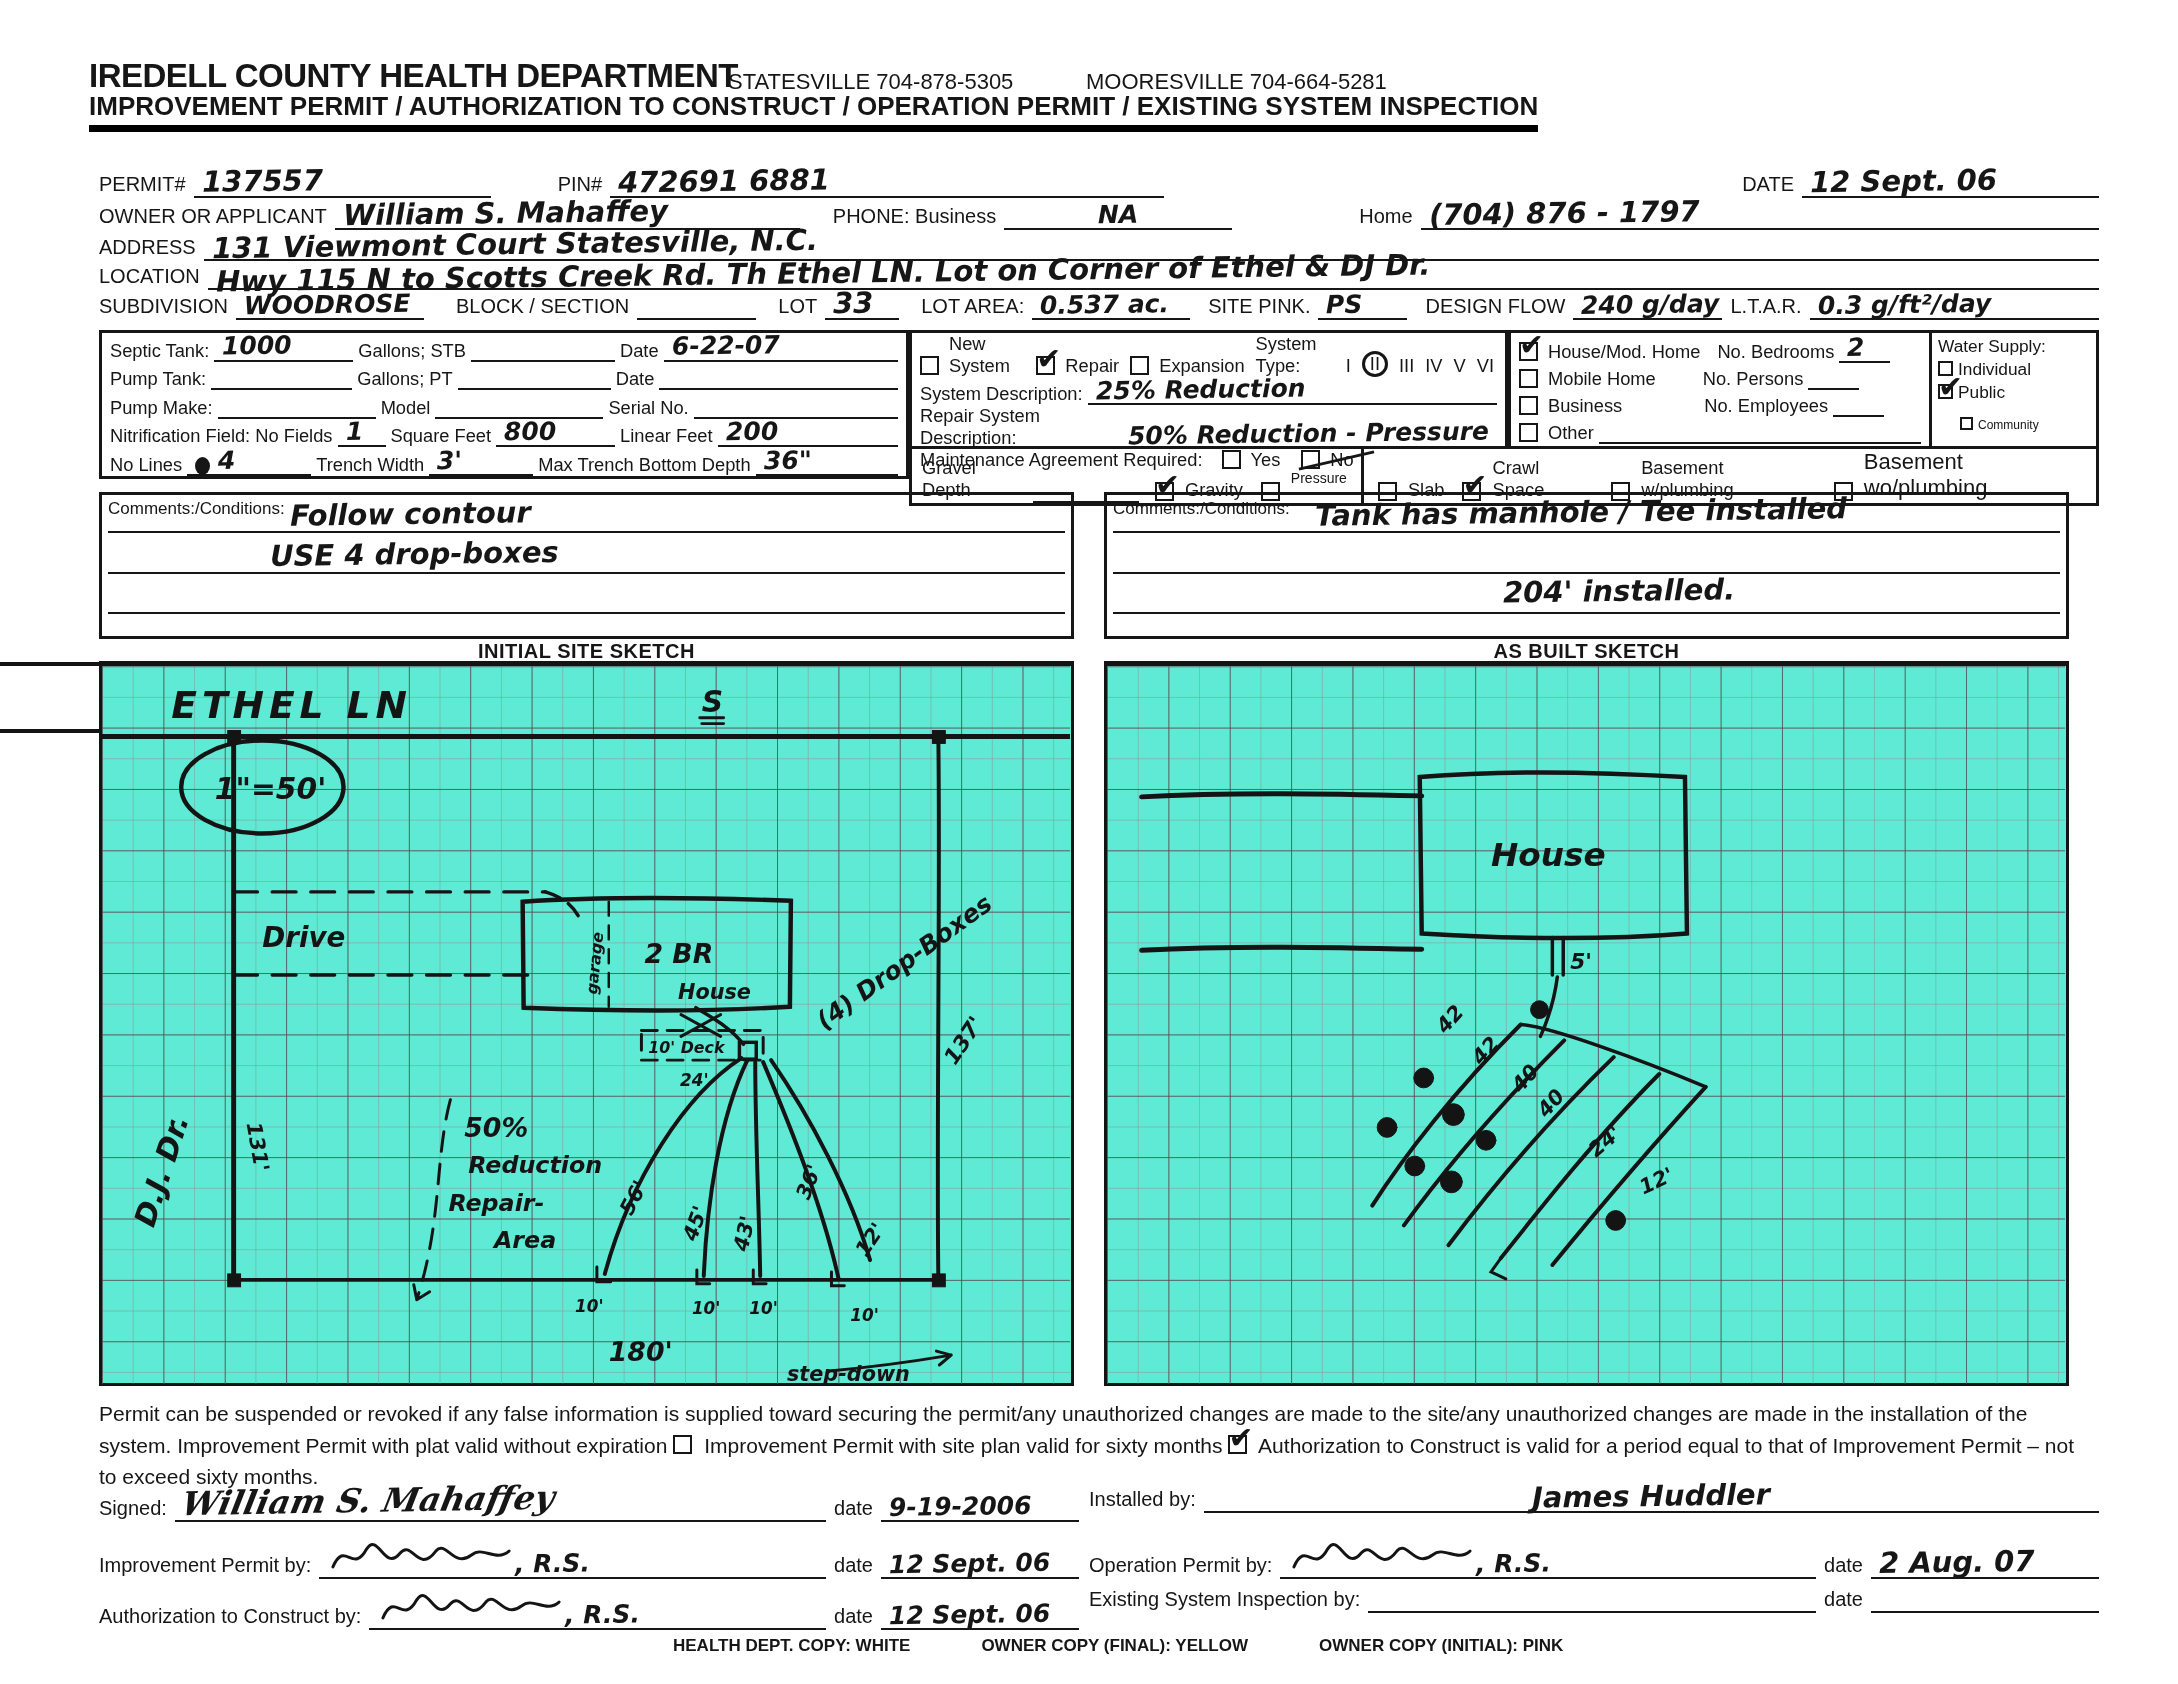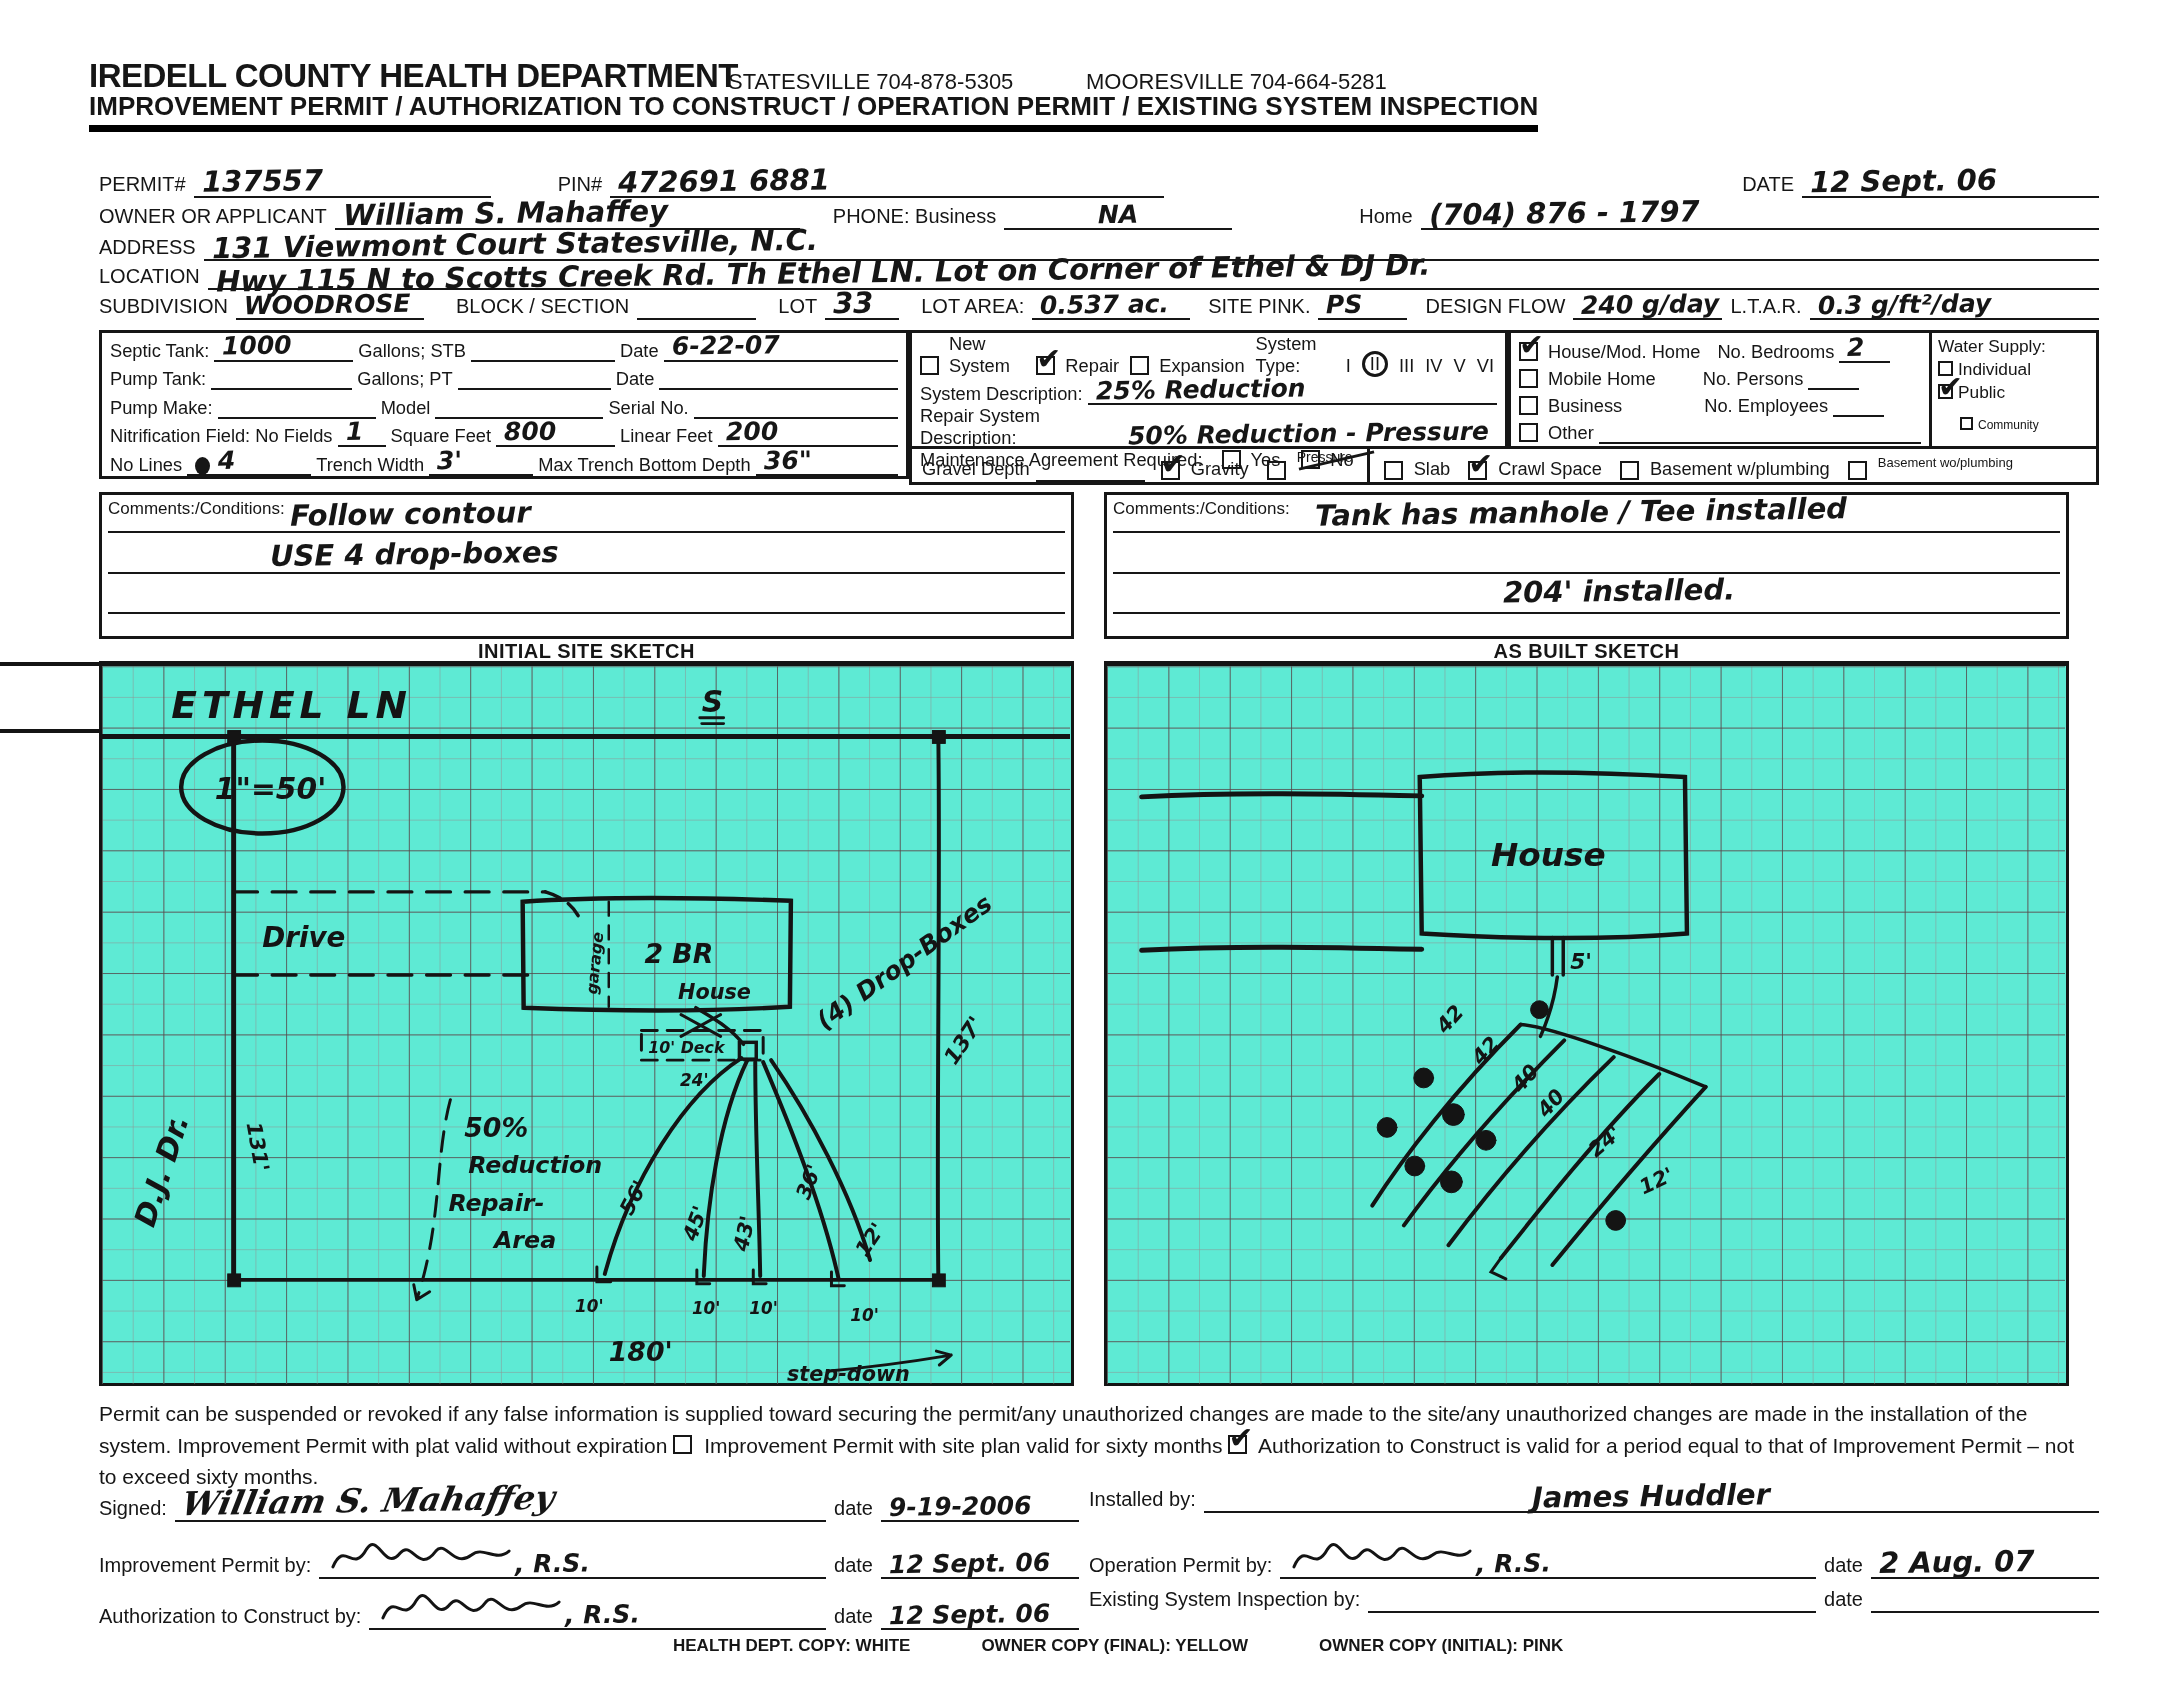--- a/index.html
+++ b/index.html
@@ -284,21 +284,21 @@
         <span class="cb" style="margin-left:12px"></span>
         <span style="font-size:14px;padding-bottom:17px">Pressure</span>
         <span class="vdiv"></span>
         <span class="cb"></span>
         <span style="font-size:18.3px;padding-bottom:2px">Slab</span>
         <span class="cb checked" style="margin-left:12px"></span>
         <span style="font-size:18.3px;padding-bottom:2px">Crawl Space</span>
         <span class="cb" style="margin-left:12px"></span>
         <span style="font-size:18.3px;padding-bottom:2px">Basement w/plumbing</span>
         <span class="cb" style="margin-left:12px"></span>
-        <span style="font-size:13px;padding-bottom:12px">Basement wo/plumbing</span>
+        <span style="font-size:22px;padding-bottom:2px">Basement wo/plumbing</span>
       </div>
     </div>
   </div>
 
   <div class="abs box" style="left:99px;top:492px;width:975px;height:147px">
     <span style="position:absolute;left:6px;top:4px;font-size:17px">Comments:/Conditions:</span>
     <div class="rule" style="top:36px"></div>
     <div class="rule" style="top:77px"></div>
     <div class="rule" style="top:117px"></div>
     <span class="hw big abs" style="left:188px;top:4px">Follow contour</span>

